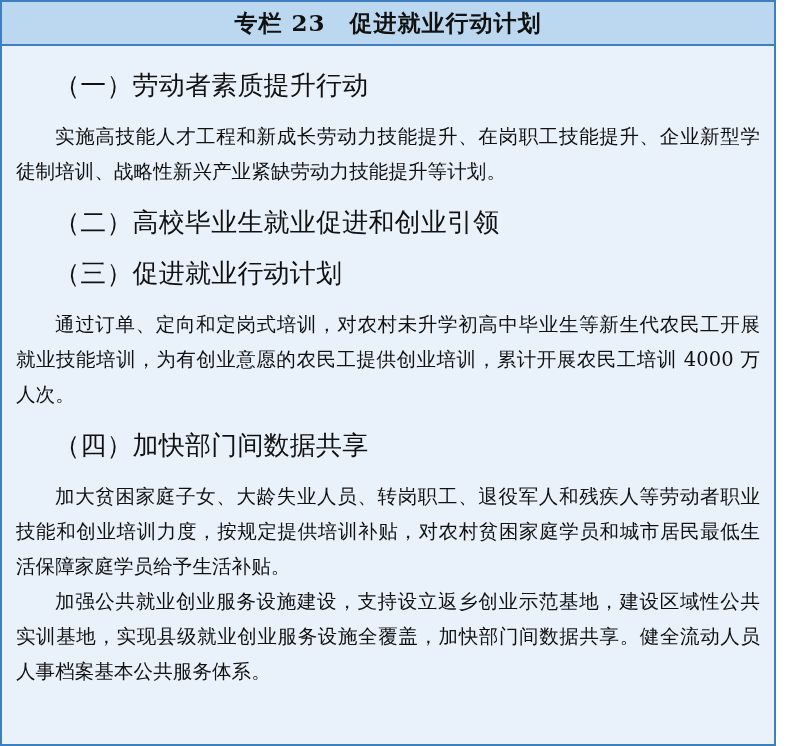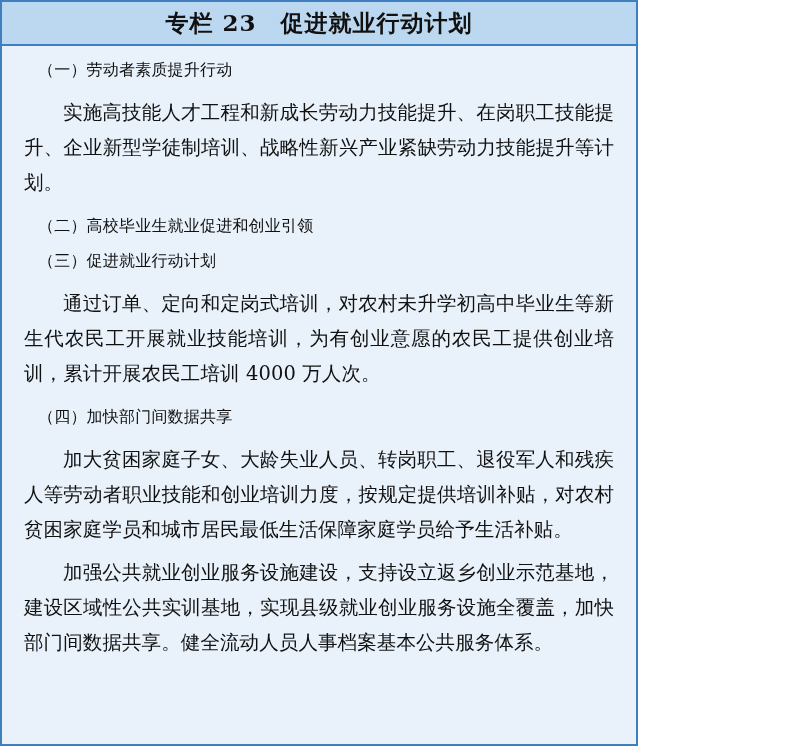--- a/index.html
+++ b/index.html
@@ -8,21 +8,21 @@
   }
   body {
     width: 786px;
     height: 746px;
     background: #ffffff;
     font-family: "DejaVu Serif", "Liberation Serif", serif;
   }
   .box {
     position: relative;
     box-sizing: border-box;
-    width: 638px;
+    width: 776px;
     height: 746px;
     border: 2px solid #3f7fbf;
     background: #e9f2fb;
     overflow: hidden;
   }
   .title-bar {
     box-sizing: border-box;
     width: 100%;
     height: 44px;
     background: #bcd8f0;
@@ -38,33 +38,33 @@
     letter-spacing: 1px;
     color: #111111;
     white-space: pre;
   }
   .content {
     box-sizing: border-box;
     padding: 6px 14px 0 14px;
   }
   .heading {
     font-family: "DejaVu Sans", "Liberation Sans", sans-serif;
-    font-size: 16px;
+    font-size: 26px;
     color: #111111;
     line-height: 35px;
-    margin: 0;
+    margin: 16px;
     text-indent: 22px;
     letter-spacing: 0.2px;
   }
   .para {
     font-family: "DejaVu Serif", "Liberation Serif", serif;
     font-size: 19.5px;
     color: #111111;
     line-height: 35px;
-    margin: 8px;
+    margin: 0;
     text-indent: 39px;
     text-align: justify;
     text-justify: inter-ideograph;
     letter-spacing: 0.1px;
   }
 </style>
 </head>
 <body>
 
 <div class="box">

